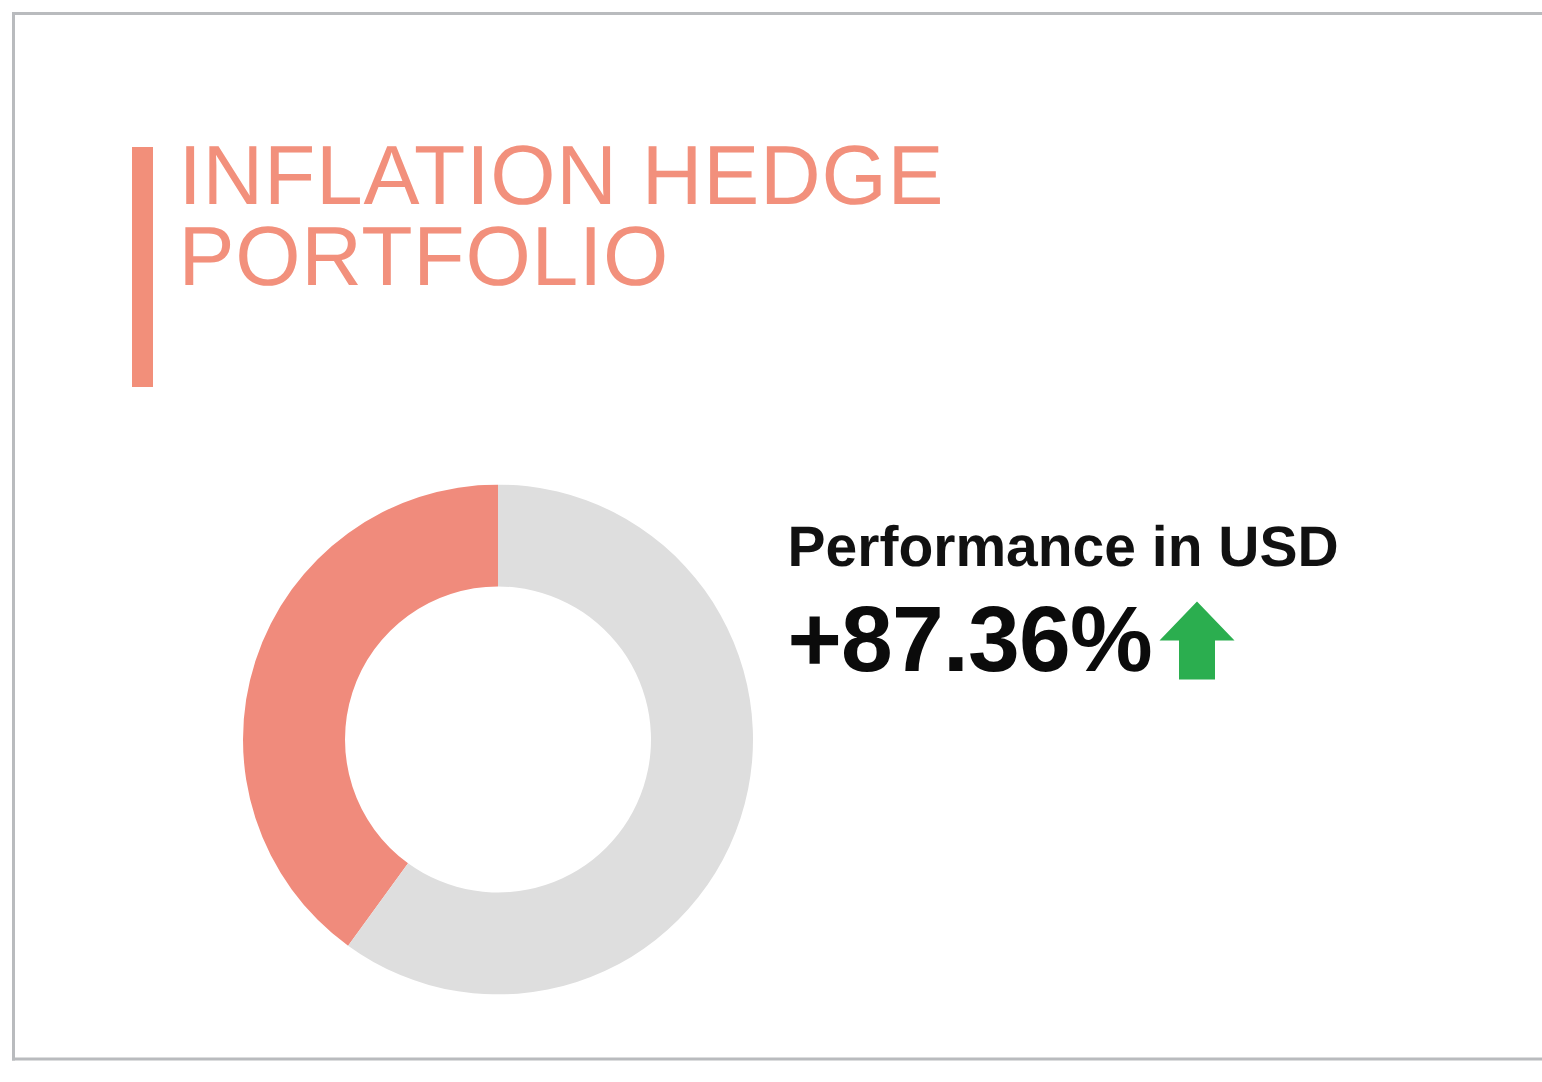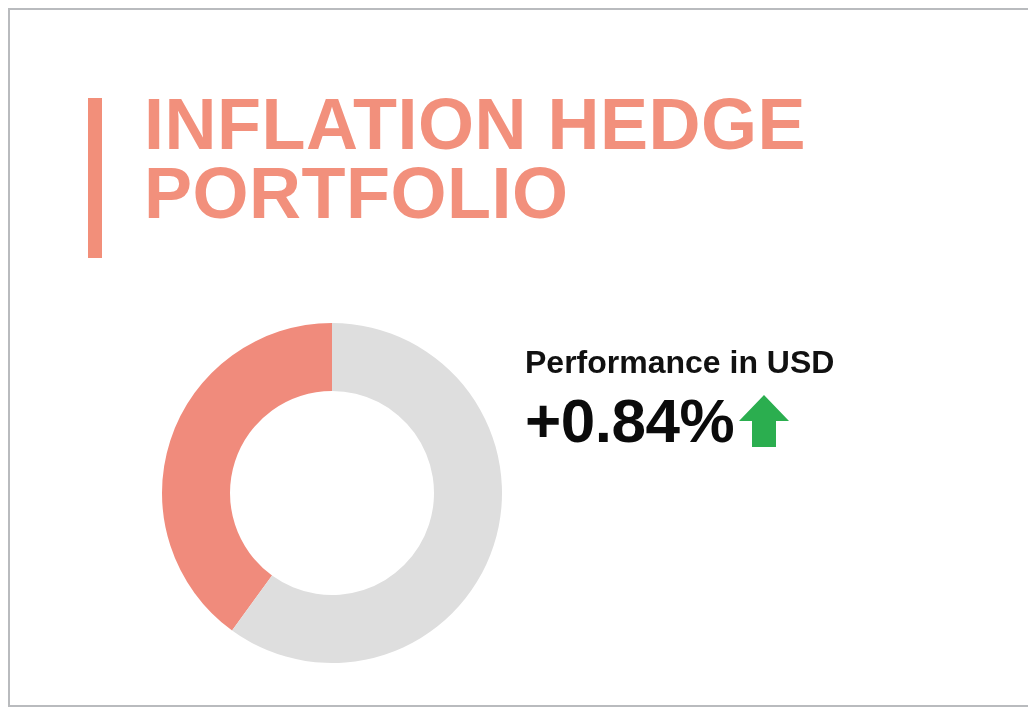--- a/index.html
+++ b/index.html
@@ -39,25 +39,25 @@
     align-items: flex-start;
   }
   #accent-bar {
     width: 14px;
     height: 160px;
     background: #F28F7A;
     flex: 0 0 auto;
     margin-top: 8px;
   }
   #title-text {
-    margin-left: 42px;
+    margin-left: 17px;
     color: #F2907C;
     font-family: "Liberation Sans", sans-serif;
-    font-weight: bold;
-    font-size: 72px;
+    font-weight: normal;
+    font-size: 56px;
     line-height: 0.96;
     letter-spacing: 0.5px;
     white-space: pre-line;
     text-transform: uppercase;
   }
 
   
   #donut-wrap {
     position: absolute;
     left: 152px;
@@ -70,21 +70,21 @@
   
   #stats {
     position: absolute;
     left: 515px;
     top: 336px;
     width: 470px;
   }
   #perf-label {
     font-family: "Liberation Sans", sans-serif;
     font-weight: bold;
-    font-size: 32px;
+    font-size: 38px;
     color: #111111;
     line-height: 1.05;
     white-space: nowrap;
   }
   #perf-main-row {
     display: flex;
     align-items: center;
     margin-top: 10px;
     line-height: 1;
   }
@@ -128,21 +128,21 @@
             <path d="M 170 0 A 170 170 0 0 0 70.07650711027955 307.5328890437411 L 110.04590426616772 252.5197334262446 A 102 102 0 0 1 170 68 Z" fill="#F08B7C"></path>
             <path d="M 70.07650711027955 307.5328890437411 A 170 170 0 1 0 170.00000000000006 0 L 170.00000000000003 68 A 102 102 0 1 1 110.04590426616772 252.5197334262446 Z" fill="#DEDEDE"></path>
           </g>
       </svg>
     </div>
 
     <div id="stats">
       <div id="perf-label">Performance in USD</div>
 
       <div id="perf-main-row">
-        <div id="perf-value">+0.84%</div>
+        <div id="perf-value">+87.36%</div>
         <svg id="perf-arrow" width="56" height="58" viewBox="0 0 56 58">
           <polygon id="arrow-shape" points="28,3 53,29 40,29 40,55 16,55 16,29 3,29" fill="#2BAE4F"></polygon>
         </svg>
       </div>
 
     </div>
 
   </div>
 </div>
 

